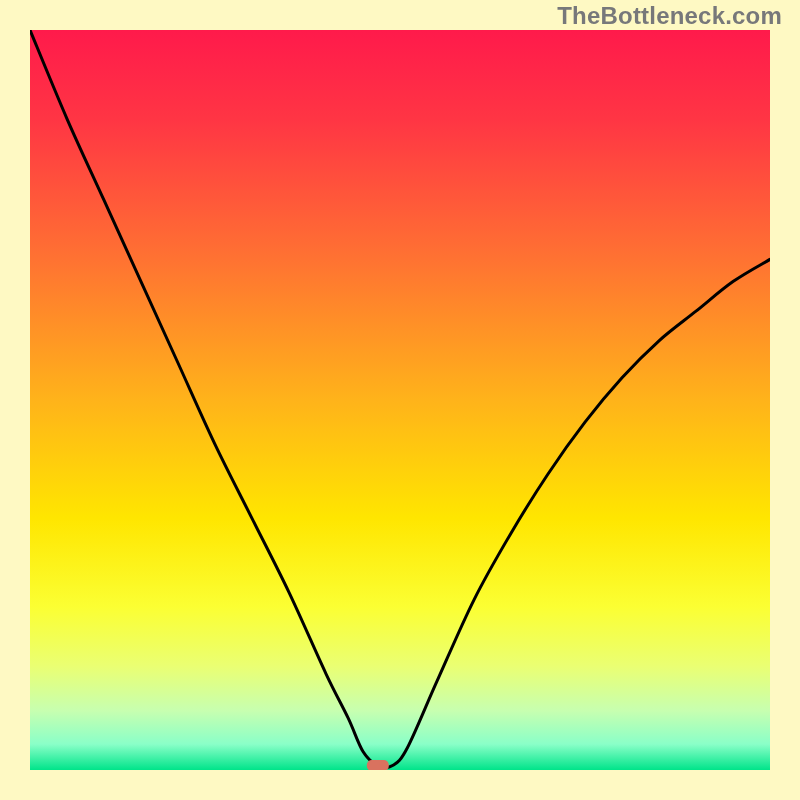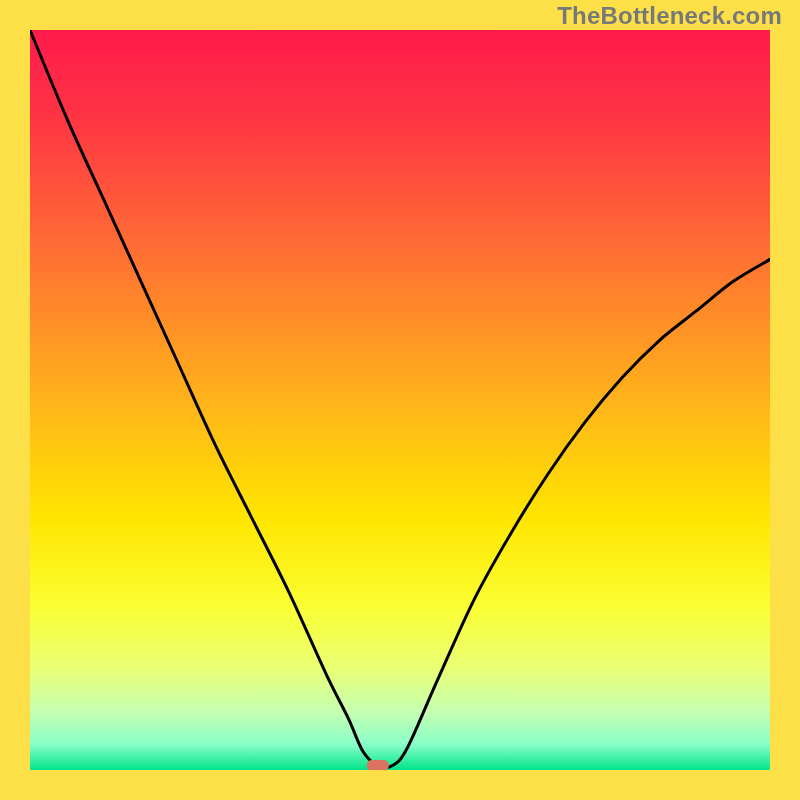--- a/index.html
+++ b/index.html
@@ -10,21 +10,21 @@
     background: #000;
     font-family: Arial, Helvetica, sans-serif;
     overflow: hidden;
   }
   .frame {
     position: absolute;
     left: 0;
     top: 0;
     width: 800px;
     height: 800px;
-    background: #fde047;
+    background: #fef9c3;
   }
   .watermark {
     position: absolute;
     top: 2px;
     right: 18px;
     color: #77787a;
     font-size: 24px;
     font-weight: 600;
     letter-spacing: 0.2px;
     user-select: none;

